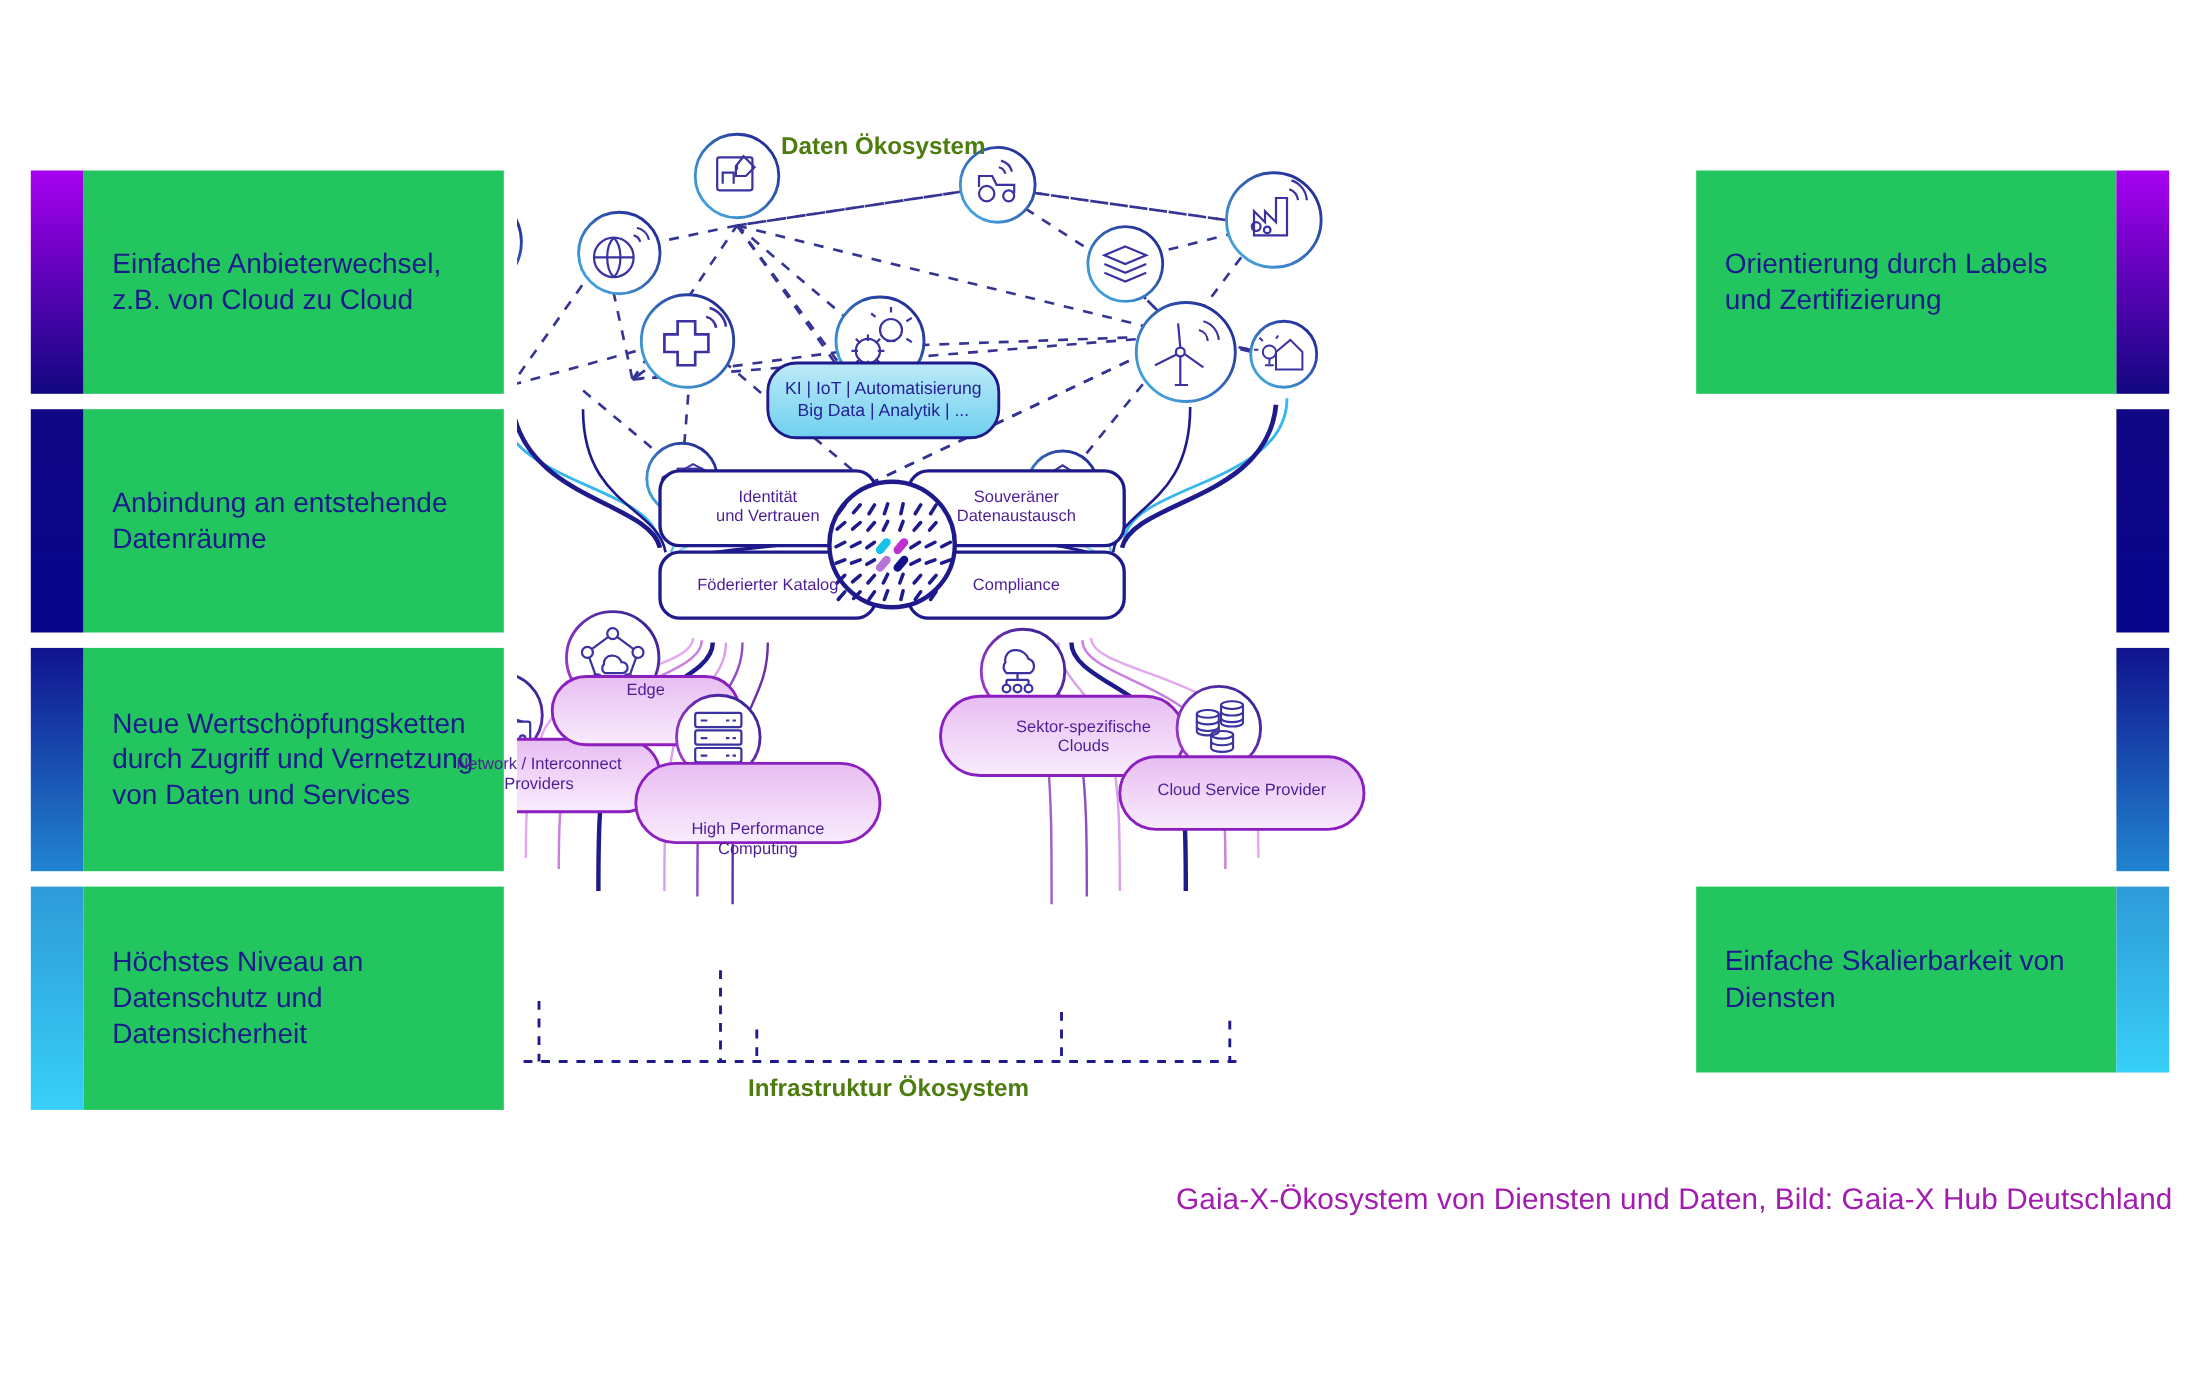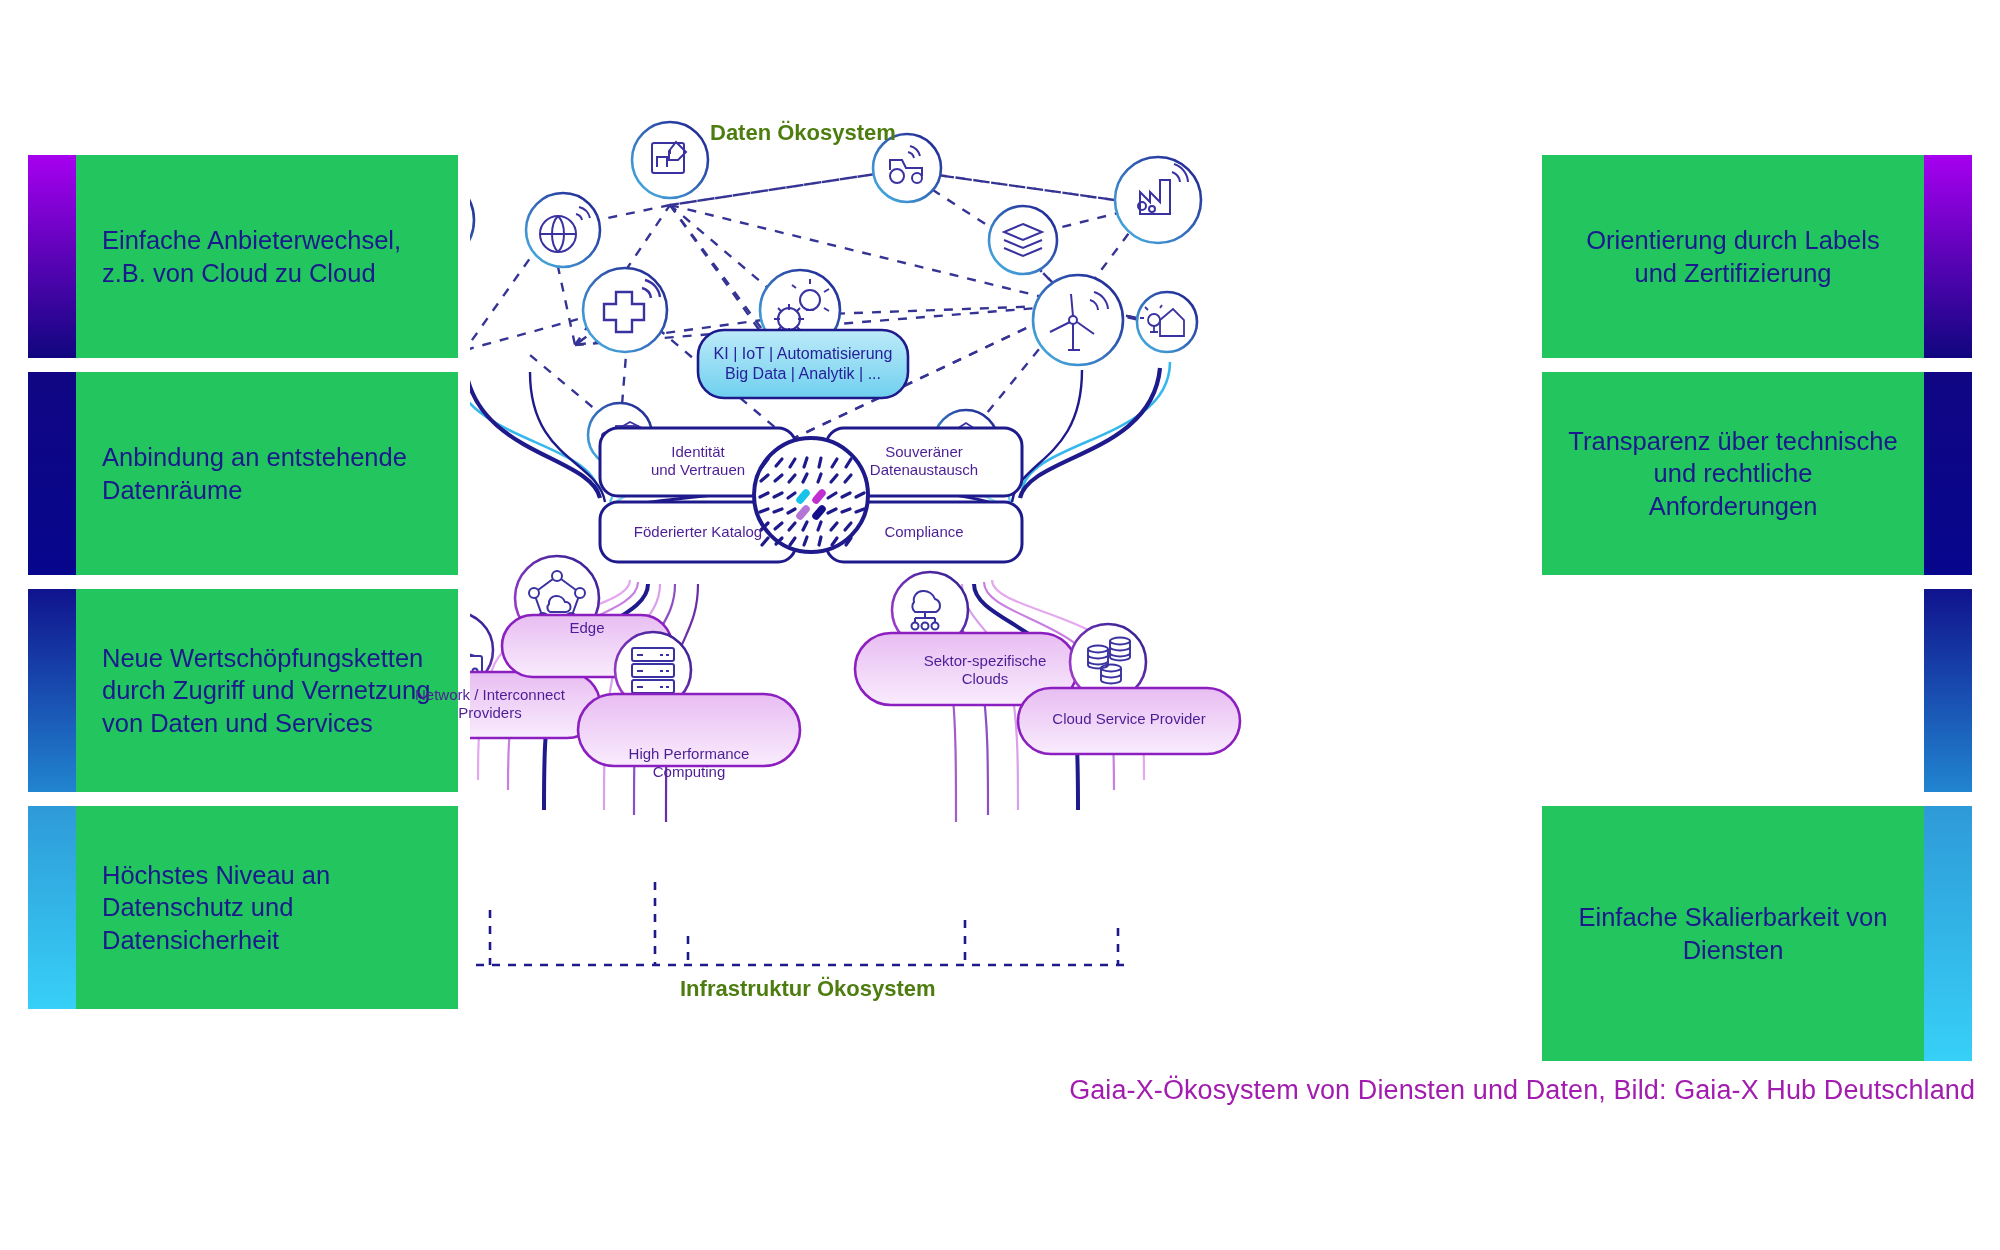--- a/index.html
+++ b/index.html
@@ -5,21 +5,21 @@
   html,body{margin:0;padding:0;background:#ffffff;}
   body{width:2000px;height:1250px;position:relative;overflow:hidden;
        font-family:"Liberation Sans", sans-serif;}
 
   
   .panel{position:absolute;display:flex;align-items:stretch;}
   .panel .bar{width:48px;flex:0 0 48px;}
   .panel .body{flex:1;background:#22c55e;display:flex;align-items:center;padding:0 26px;}
   .panel .txt{color:#1a1a8c;font-size:25.5px;line-height:1.26;}
   .panel.left .txt{text-align:left;}
-  .panel.right .txt{text-align:center;width:100%;}
+  .panel.right .txt{text-align:left;width:100%;}
   .panel.right{flex-direction:row-reverse;}
 
   
   #stage{position:absolute;left:470px;top:110px;width:1060px;height:920px;}
   #stage svg{position:absolute;left:0;top:0;}
 
   .node-label{
     position:absolute;color:#4c1d95;text-align:center;
     font-size:15px;line-height:1.22;pointer-events:none;
   }
@@ -66,30 +66,27 @@
 
 <div class="panel right" style="left:1542px;top:155px;width:430px;height:203px;">
   <div class="bar" style="background:linear-gradient(#a700f0,#10067f);"></div>
   <div class="body">
     <div class="txt">Orientierung durch Labels und Zertifizierung</div>
   </div>
 </div>
 
 <div class="panel right" style="left:1542px;top:372px;width:430px;height:203px;">
   <div class="bar" style="background:linear-gradient(#100684,#07068c);"></div>
-  <div class="body">
-    <div class="txt">Transparenz über technische und rechtliche Anforderungen</div>
-  </div>
 </div>
 
 <div class="panel right" style="left:1542px;top:589px;width:430px;height:203px;">
   <div class="bar" style="background:linear-gradient(#10138e,#2185d0);"></div>
 </div>
 
-<div class="panel right" style="left:1542px;top:806px;width:430px;height:255px;">
+<div class="panel right" style="left:1542px;top:806px;width:430px;height:169px;">
   <div class="bar" style="background:linear-gradient(#2e9ad8,#37d0f7);"></div>
   <div class="body">
     <div class="txt">Einfache Skalierbarkeit von Diensten</div>
   </div>
 </div>
 
 <div id="stage">
 
 <svg width="1060" height="920" viewBox="0 0 1060 920" xmlns="http://www.w3.org/2000/svg">
   <defs>

